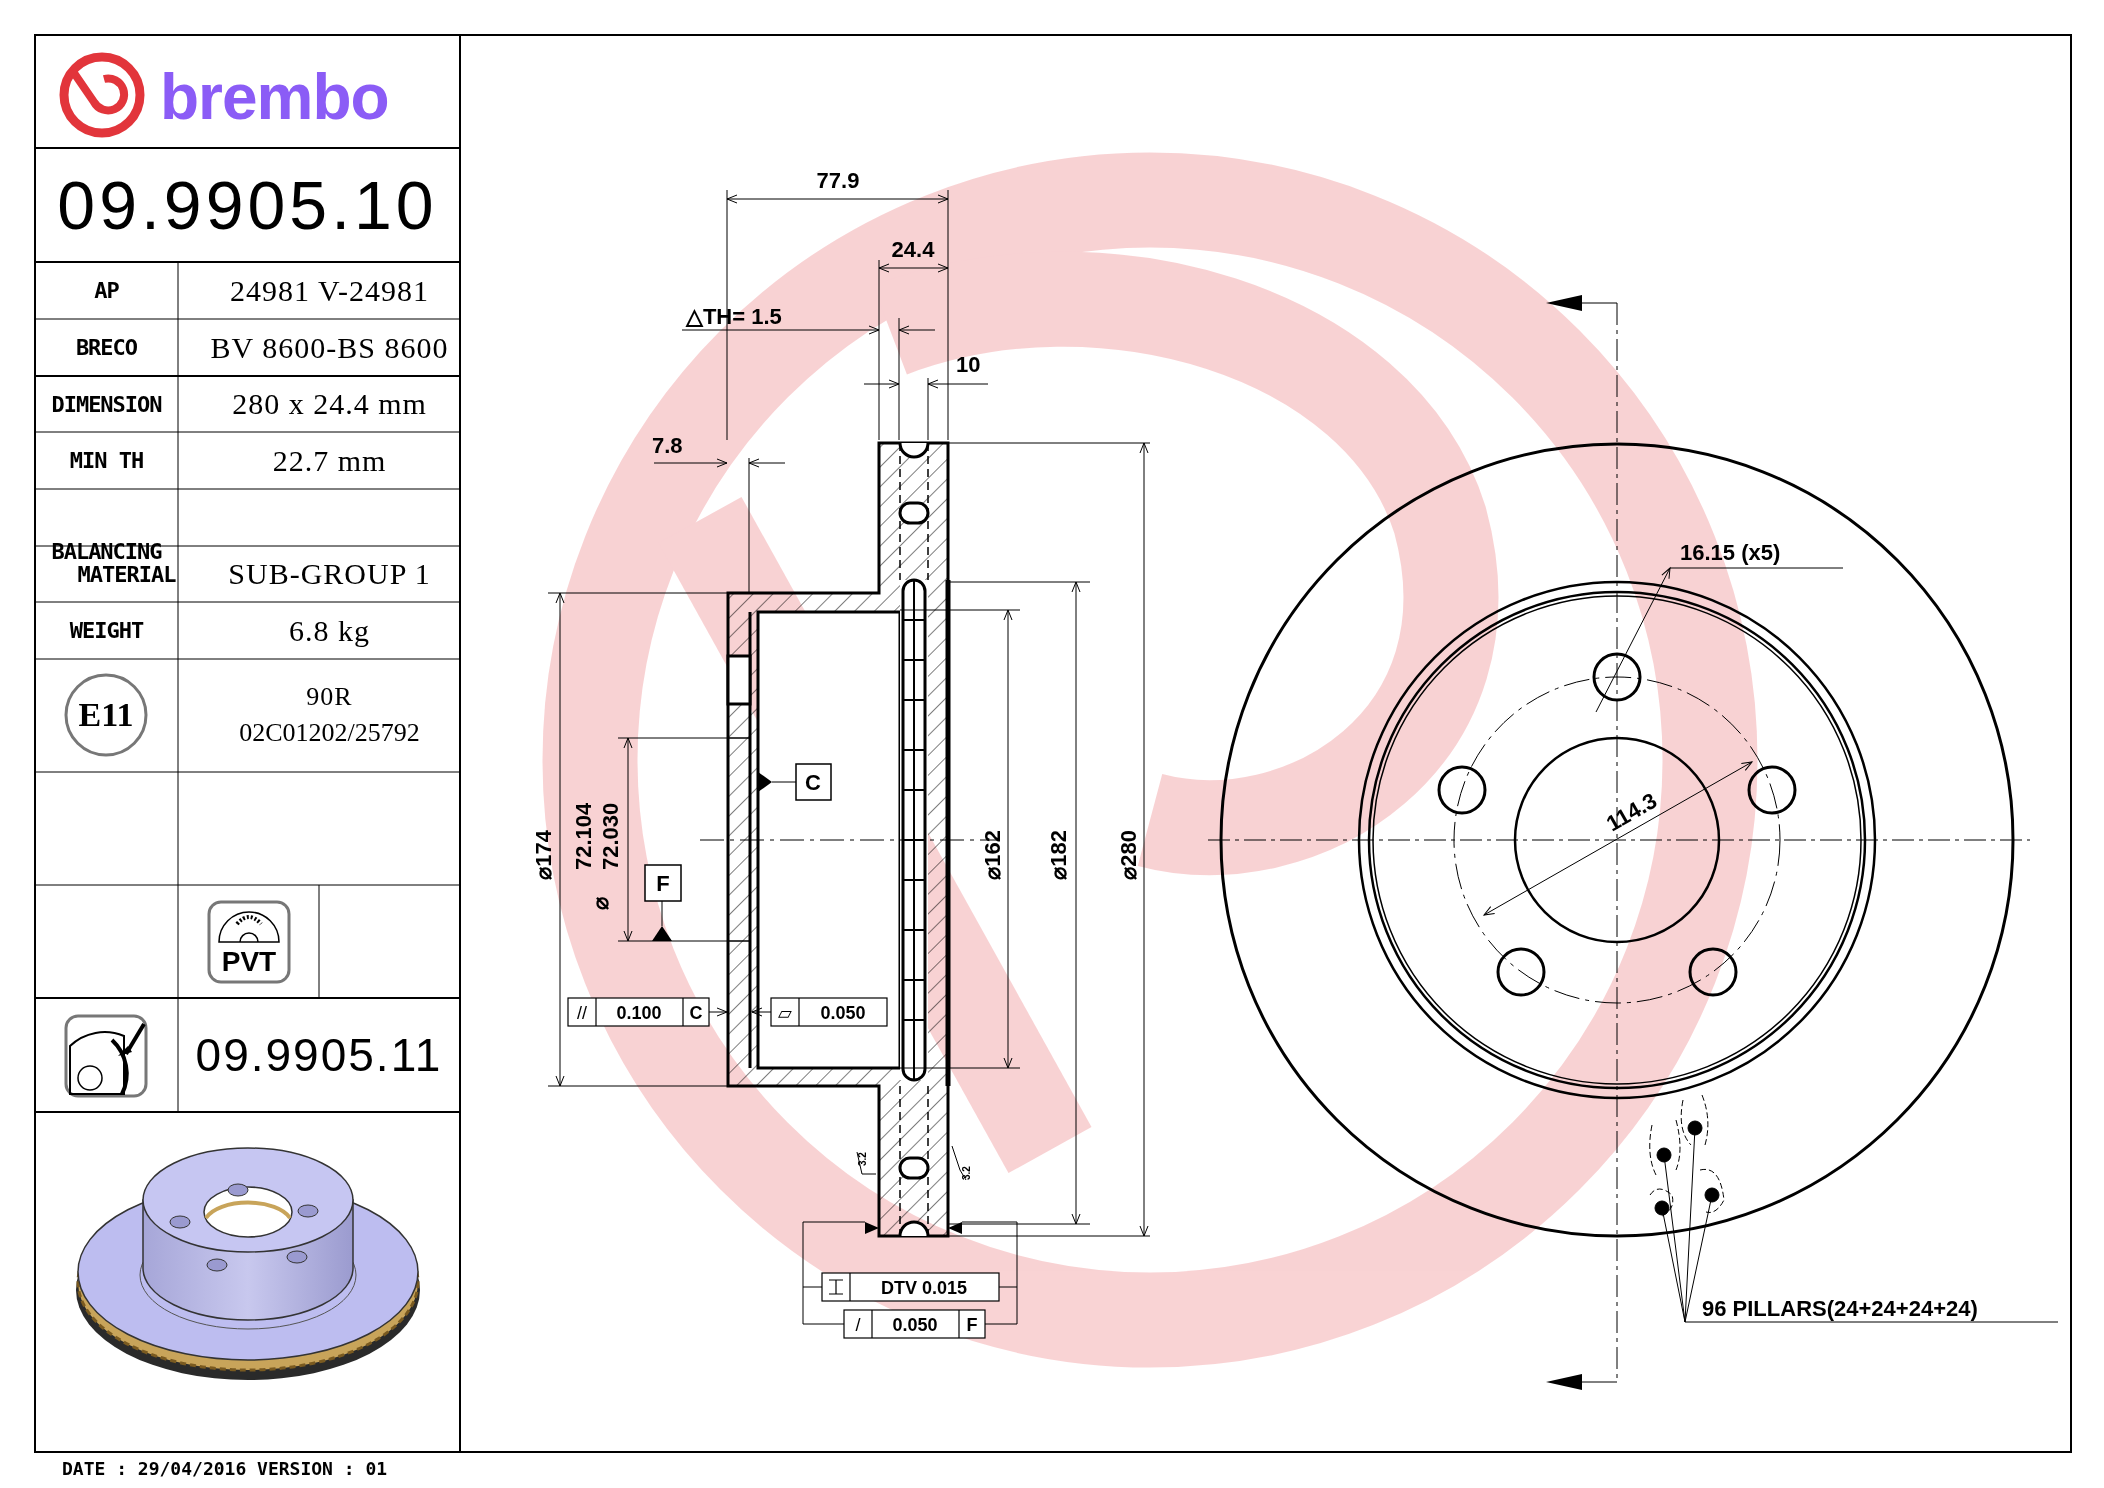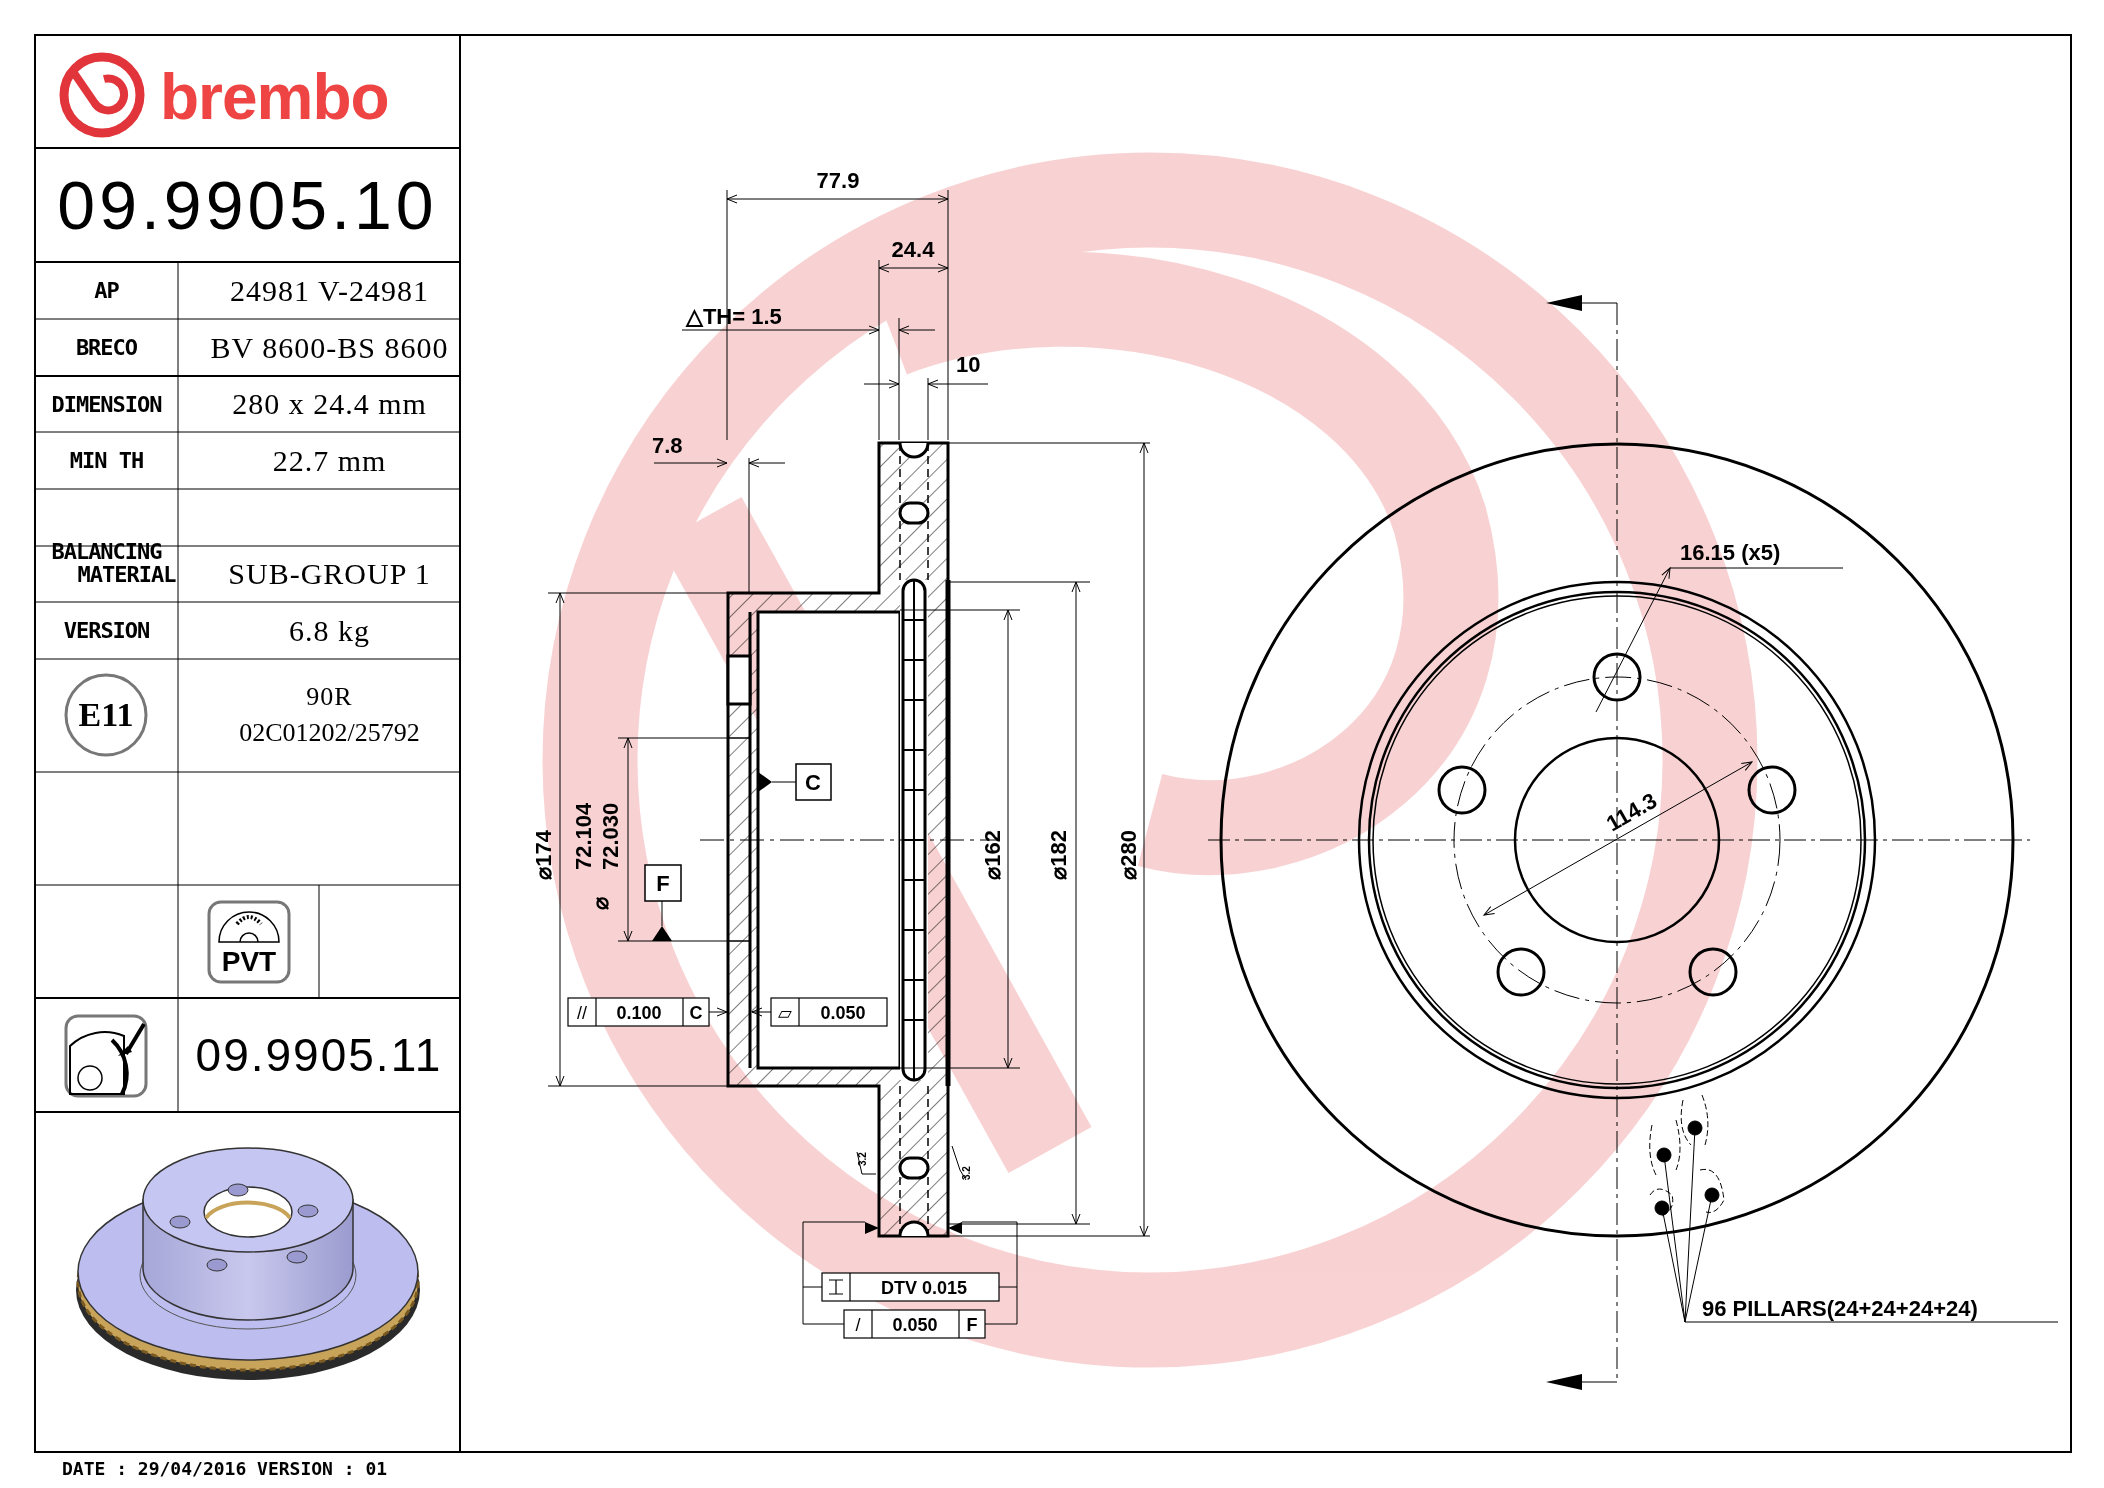--- a/index.html
+++ b/index.html
@@ -287,42 +287,42 @@
       <text transform="translate(866,1166) rotate(-90)">3.2</text>
       <text transform="translate(970,1180) rotate(-90)">3.2</text>
     </g>
     <g class="mono" font-size="22" font-weight="bold" fill="#000">
       <text x="1680" y="560">16.15 (x5)</text>
       <text transform="translate(1612,832) rotate(-30)">114.3</text>
       <text x="1702" y="1316">96 PILLARS(24+24+24+24)</text>
     </g>
   </svg>
 
-  <div class="cell" style="left:160px;top:60px;width:290px;height:74px;color:#ef4444;font-size:64px;font-weight:bold;letter-spacing:-1px;justify-content:flex-start;">brembo</div>
+  <div class="cell" style="left:160px;top:60px;width:290px;height:74px;color:#8b5cf6;font-size:64px;font-weight:bold;letter-spacing:-1px;justify-content:flex-start;">brembo</div>
 
   <div class="cell partno" style="left:35px;top:148px;width:425px;height:114px;">09.9905.10</div>
 
   <div class="cell label" style="left:35px;top:262px;width:143px;height:57px;">AP</div>
   <div class="cell value" style="left:178px;top:262px;width:282px;height:57px;">24981 V-24981</div>
 
   <div class="cell label" style="left:35px;top:319px;width:143px;height:57px;border-radius:22px;">BRECO</div>
   <div class="cell value" style="left:178px;top:319px;width:282px;height:57px;">BV 8600-BS 8600</div>
 
   <div class="cell label" style="left:35px;top:376px;width:143px;height:56px;">DIMENSION</div>
   <div class="cell value" style="left:178px;top:376px;width:282px;height:56px;">280 x 24.4 mm</div>
 
   <div class="cell label" style="left:35px;top:432px;width:143px;height:57px;">MIN TH</div>
   <div class="cell value" style="left:178px;top:432px;width:282px;height:57px;">22.7 mm</div>
 
   <div class="cell label" style="left:35px;top:489px;width:143px;height:57px;margin-top:34px;">BALANCING</div>
 
   <div class="cell label" style="left:35px;top:546px;width:143px;height:56px;padding-left:40px;">MATERIAL</div>
   <div class="cell value" style="left:178px;top:546px;width:282px;height:56px;">SUB-GROUP 1</div>
 
-  <div class="cell label" style="left:35px;top:602px;width:143px;height:57px;">VERSION</div>
+  <div class="cell label" style="left:35px;top:602px;width:143px;height:57px;">WEIGHT</div>
   <div class="cell value" style="left:178px;top:602px;width:282px;height:57px;">6.8 kg</div>
 
   <div class="cell" style="left:66px;top:675px;width:80px;height:80px;font-family:'Liberation Serif',serif;font-weight:bold;font-size:34px;">E11</div>
   <div class="cell value" style="left:178px;top:680px;width:282px;height:34px;font-size:26px;">90R</div>
   <div class="cell value" style="left:178px;top:716px;width:282px;height:34px;font-size:26px;letter-spacing:0;">02C01202/25792</div>
 
   <div class="cell" style="left:209px;top:946px;width:80px;height:32px;font-weight:bold;font-size:28px;">PVT</div>
 
   <div class="cell partno" style="left:178px;top:998px;width:282px;height:114px;font-size:46px;letter-spacing:2px;">09.9905.11</div>
 

